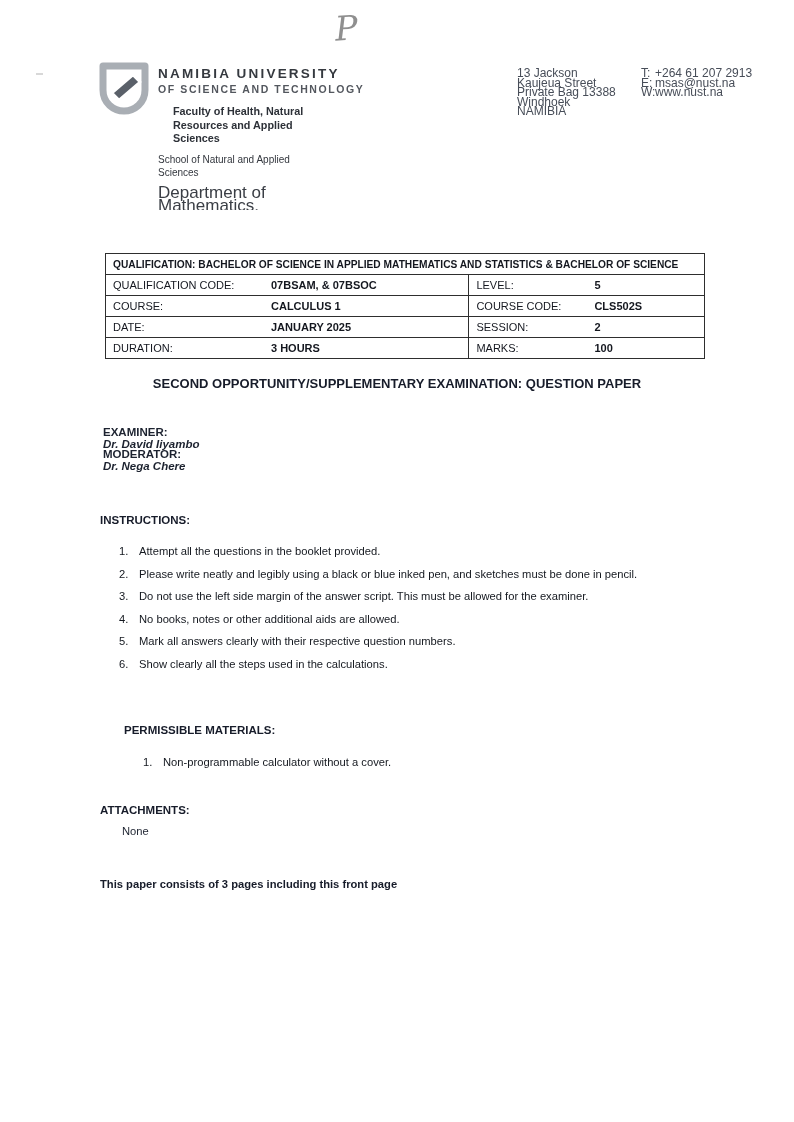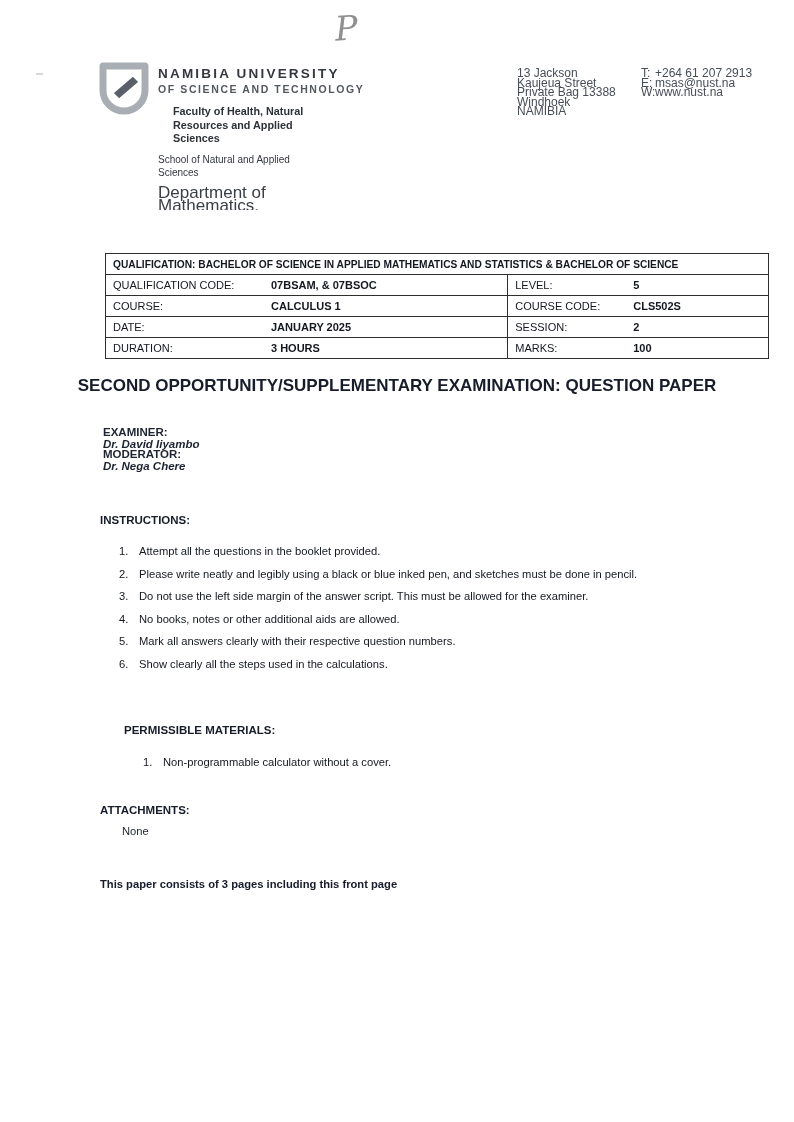--- a/index.html
+++ b/index.html
@@ -58,39 +58,39 @@
     display:flex; gap:24px;
     font-size:12px; color:#474d58; line-height:9.5px;
   }
   .contact .addr { width:100px; }
   .contact .tel-row { white-space:nowrap; }
   .contact .tel-row .k { display:inline-block; width:14px; }
 
   
   table.exam-table {
     position:absolute; top:253px; left:105px;
-    width:664px; border-collapse:collapse;
+    width:600px; border-collapse:collapse;
     font-size:11px; color:#14171f;
   }
   table.exam-table td {
     border:1.6px solid #2e2e2e;
     padding:3px 7px;
     height:21px; vertical-align:middle;
     white-space:nowrap;
   }
   td.cell-left .lbl { display:inline-block; width:158px; font-weight:400; }
   td.cell-right .lbl { display:inline-block; width:118px; font-weight:400; }
   .exam-table .val { font-weight:700; }
   .qual-row { font-size:10.2px; }
   .qual-row .lbl-inline { font-weight:700; }
   .qual-row .val { font-weight:700; }
 
   .exam-title {
     position:absolute; top:376px; left:0; width:794px;
-    text-align:center; font-size:17px; font-weight:700; color:#171c2a;
+    text-align:center; font-size:13px; font-weight:700; color:#171c2a;
   }
 
   .people { position:absolute; top:426px; left:103px; font-size:11.5px; }
   .people .row { display:flex; height:22px; align-items:flex-start;flex-direction:column; }
   .people .role { width:182px; font-weight:700; }
   .people .name { font-weight:700; font-style:italic; }
 
   .section-heading { font-size:11.5px; font-weight:700; color:#171c2a; }
 
   .instructions { position:absolute; top:514px; left:100px; width:605px; }

